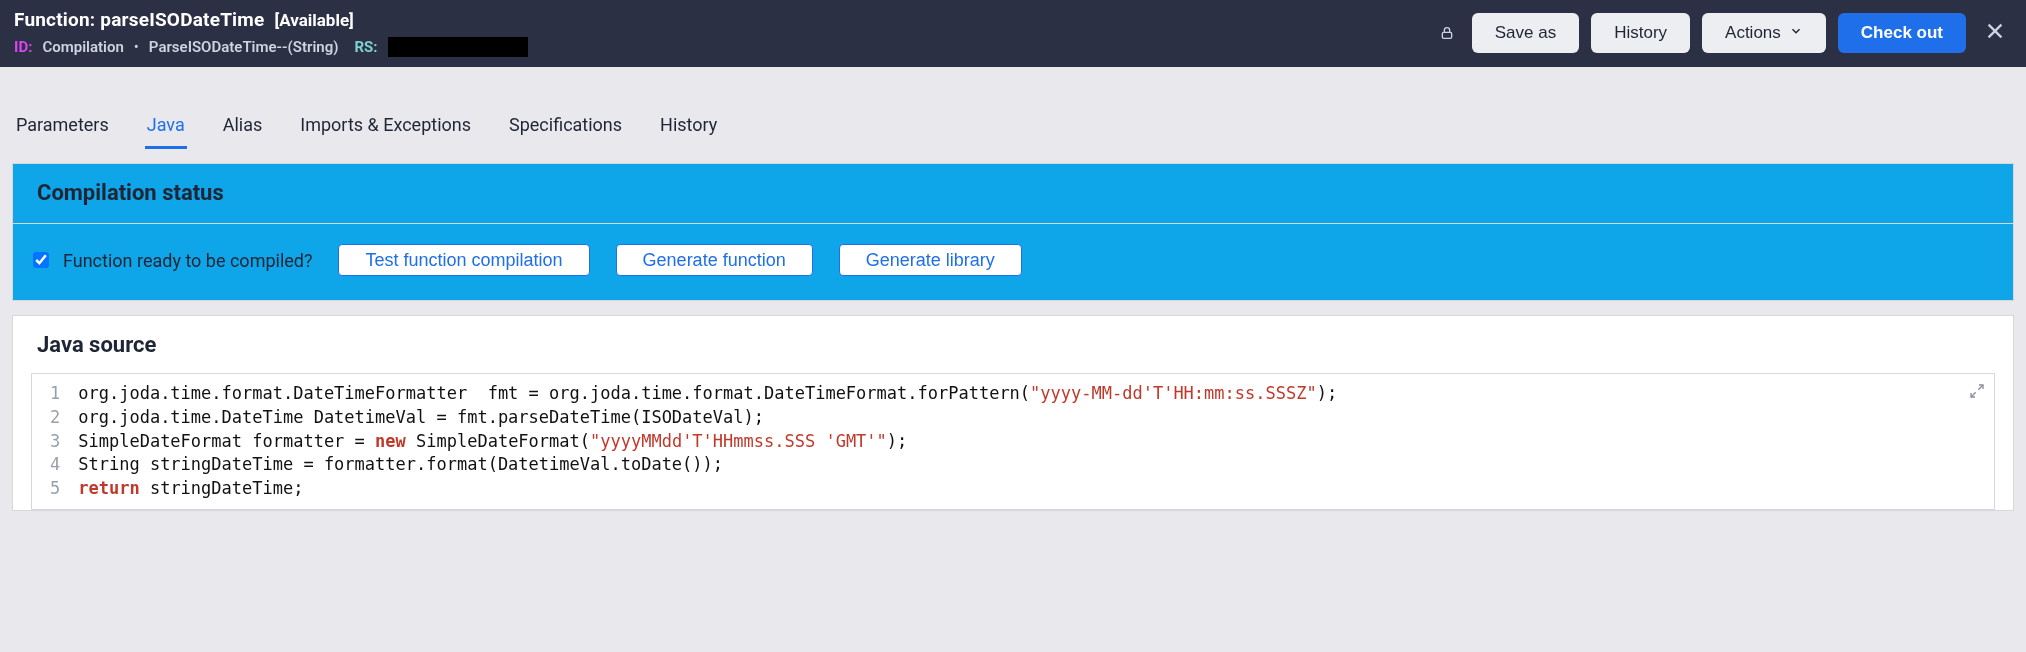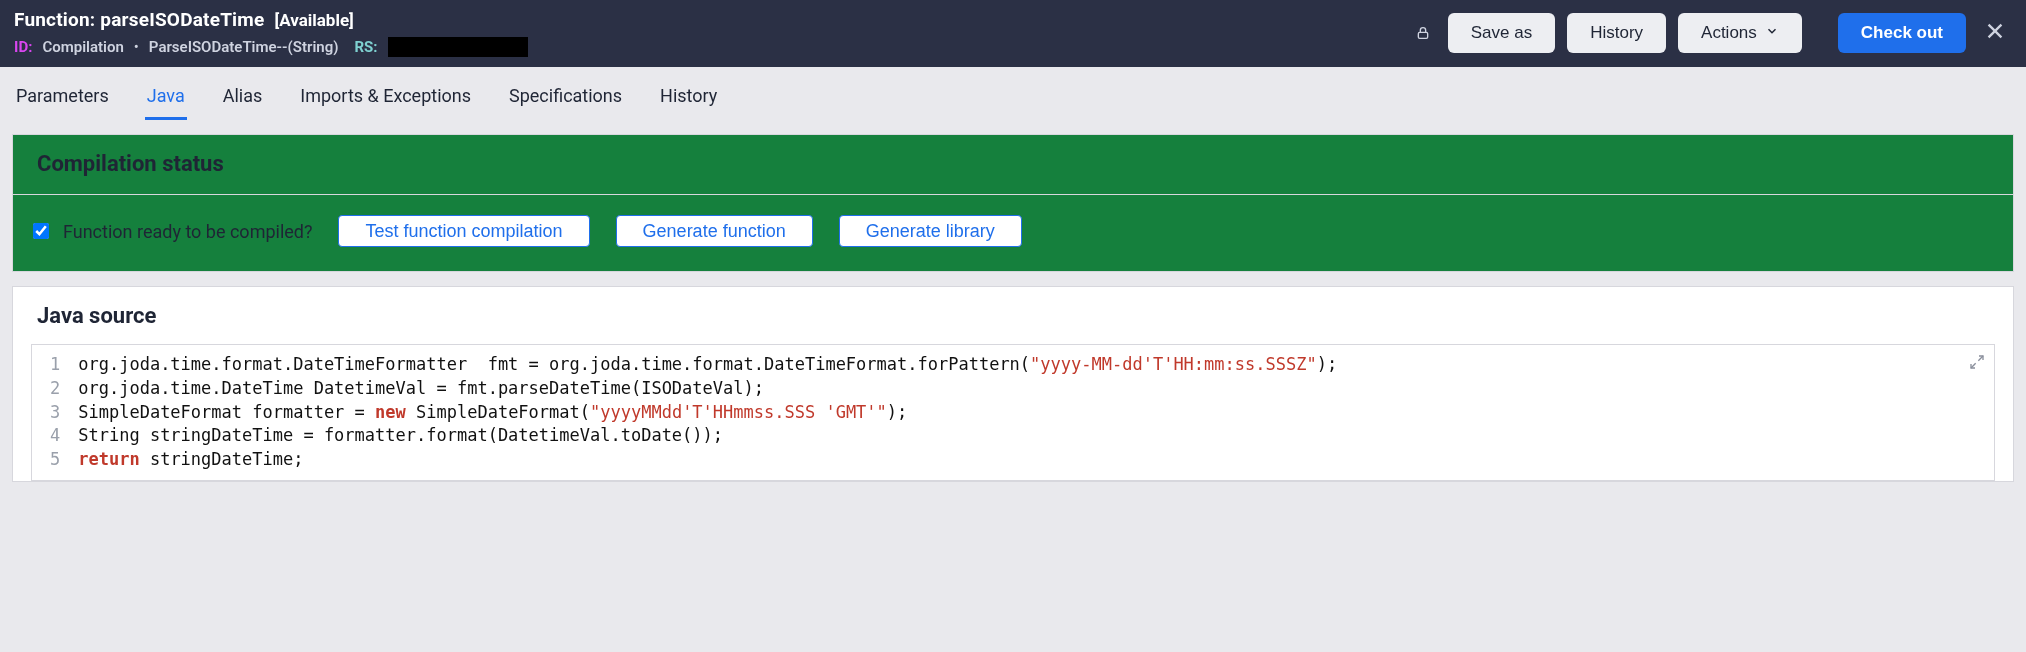--- a/index.html
+++ b/index.html
@@ -12,30 +12,30 @@
   .id-row { display: flex; align-items: center; gap: 10px; font-size: 15px; }
   .id-label { color: #d946ef; font-weight: 700; }
   .id-value { color: #cfd3e0; font-weight: 600; }
   .dot { color:#cfd3e0; }
   .rs-label { color: #7fd1d1; font-weight: 700; margin-left: 6px;}
   .rs-black { background:#000; width:140px; height:20px; display:inline-block; }
   .header-right { display:flex; align-items:center; gap:12px; }
   .lock { width:18px; height:20px; display:inline-flex; align-items:center; justify-content:center; color:#cfd3e0; margin-right:4px;}
   .btn { display:inline-flex; align-items:center; justify-content:center; height:40px; padding:0 22px; border-radius:6px; font-size:17px; font-weight:500; cursor:pointer; border:1px solid transparent; white-space:nowrap; }
   .btn-light { background:#edeef2; color:#1f2535; }
-  .btn-primary { background:#1f6feb; color:#fff; font-weight:700;margin-left:24px; }
+  .btn-primary { background:#1f6feb; color:#fff; font-weight:700; }
   .caret { margin-left:8px; }
   .close-x { color:#cfd3e0; font-size:26px; padding:0 6px; cursor:pointer; }
 
-  .tabs { display:flex; gap:34px; padding:12px 14px 0 14px; background:#e9e9ed; border-bottom:none; }
+  .tabs { display:flex; gap:34px; padding:12px 14px 0 14px; background:#e9e9ed; border-bottom:none;margin-top:29px; }
   .tab { font-size:18px; color:#1f2535; padding:6px 2px 14px 2px; cursor:pointer; position:relative; }
   .tab.active { color:#1f6feb; }
   .tab.active::after { content:""; position:absolute; left:0; right:0; bottom:0; height:3px; background:#1f6feb; }
 
-  .panel { background:#15803d; margin:14px 12px 0 12px; border:1px solid #d7d7dd; }
+  .panel { background:#0ea5e9; margin:14px 12px 0 12px; border:1px solid #d7d7dd; }
   .panel-title { font-size:22px; font-weight:700; padding:16px 24px 18px 24px; }
   .panel-body { border-top:1px solid #d7d7dd; padding:20px 12px 24px 20px; display:flex; align-items:center; gap:26px; }
   .checkbox-row { display:flex; align-items:center; gap:14px; font-size:18px; color:#1f2535; }
   .checkbox-row input { width:16px; height:16px; }
   .btn-outline { background:#fff; color:#1f6feb; border:1.5px solid #1f6feb; height:32px; padding:0 26px; font-size:18px; border-radius:4px; cursor:pointer; }
 
   .panel2 { background:#fff; margin:14px 12px 0 12px; border:1px solid #d7d7dd; }
   .panel2 .panel-title { padding-bottom:10px; }
   .editor-wrap { position:relative; margin:6px 18px 0 18px; border:1px solid #d7d7dd; background:#fff; }
   .expand-icon { position:absolute; top:6px; right:6px; width:22px; height:22px; display:flex; align-items:center; justify-content:center; cursor:pointer; color:#8a8f9c; }

